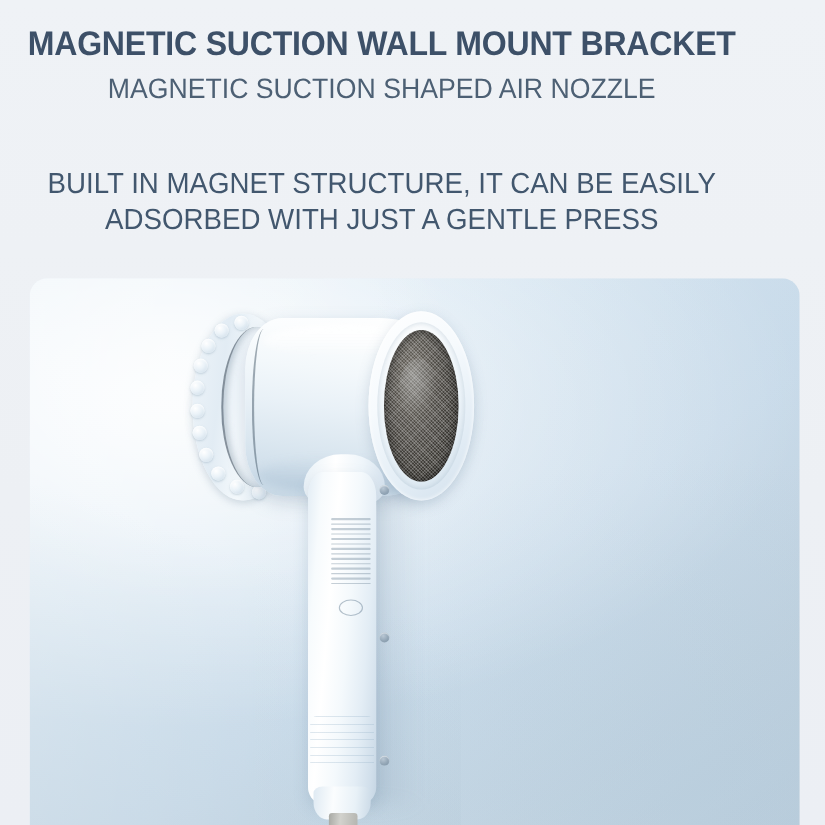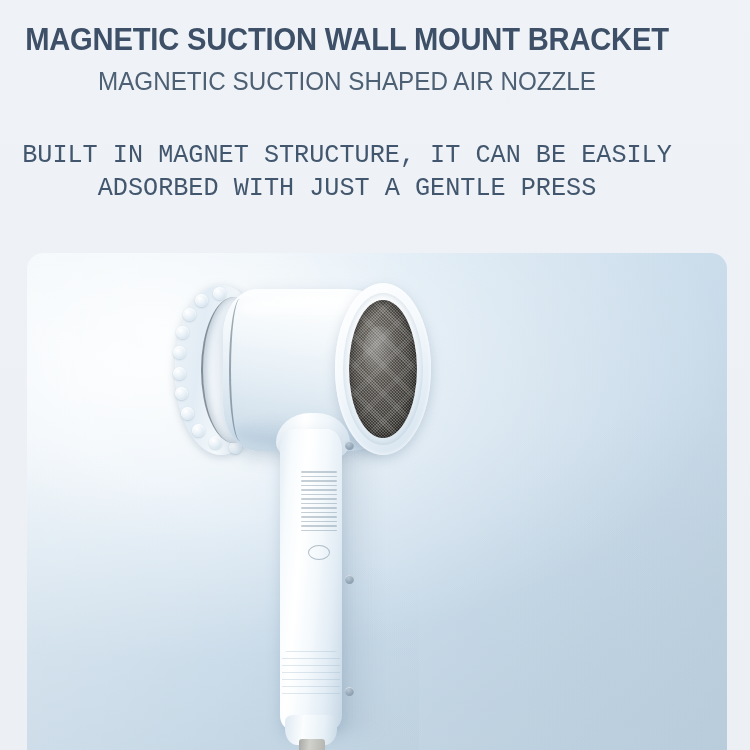--- a/index.html
+++ b/index.html
@@ -32,21 +32,21 @@
 
   .subhead {
     font-size:25.5px;
     font-weight:300;
     color:#4d6074;
     line-height:1.0;
     margin-top:14px;
     transform:scaleX(0.95);
   }
 
-  .para { margin-top:44px;font-family:Liberation Mono, monospace; }
+  .para { margin-top:55px; }
 
   .para-line {
     font-size:26.5px;
     font-weight:300;
     color:#42576e;
     line-height:1.28;
     transform:scaleX(0.95);
   }
 
   

